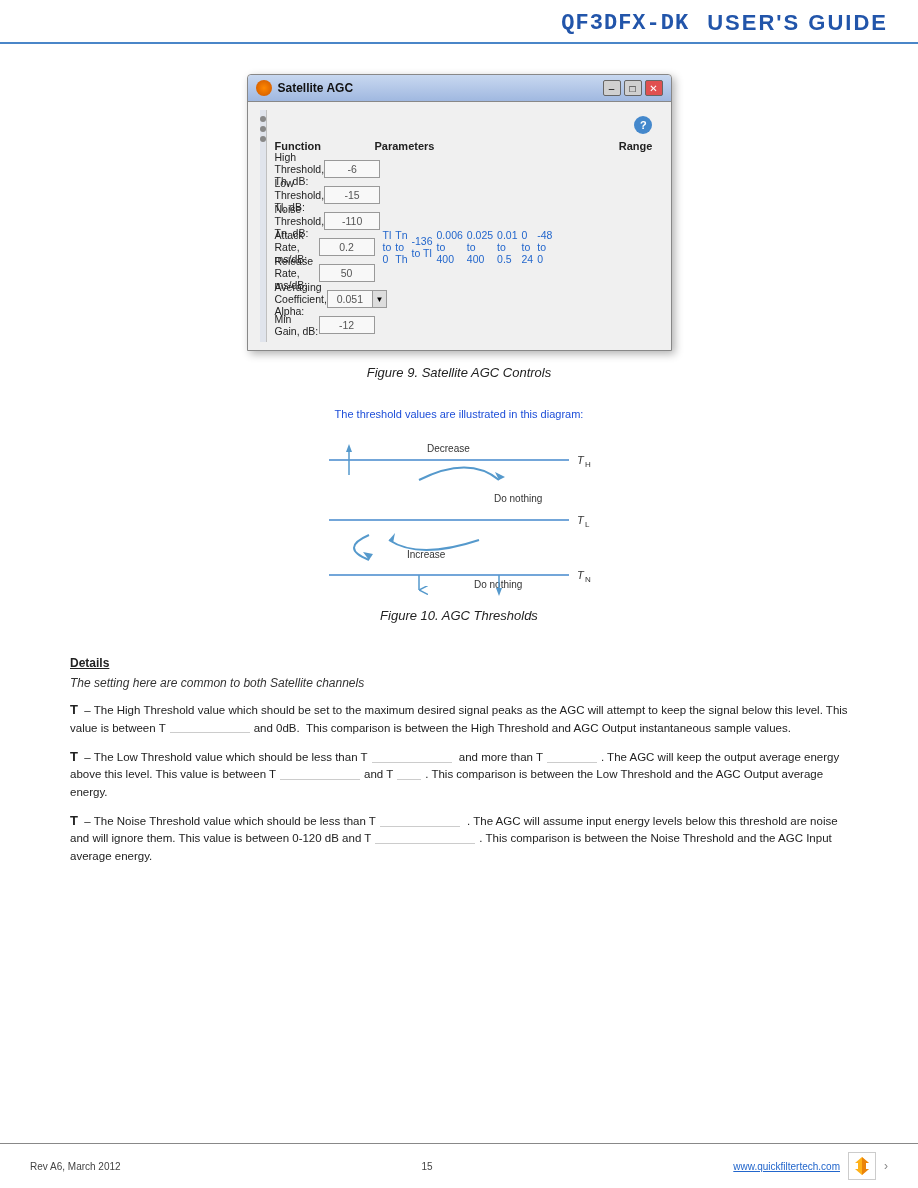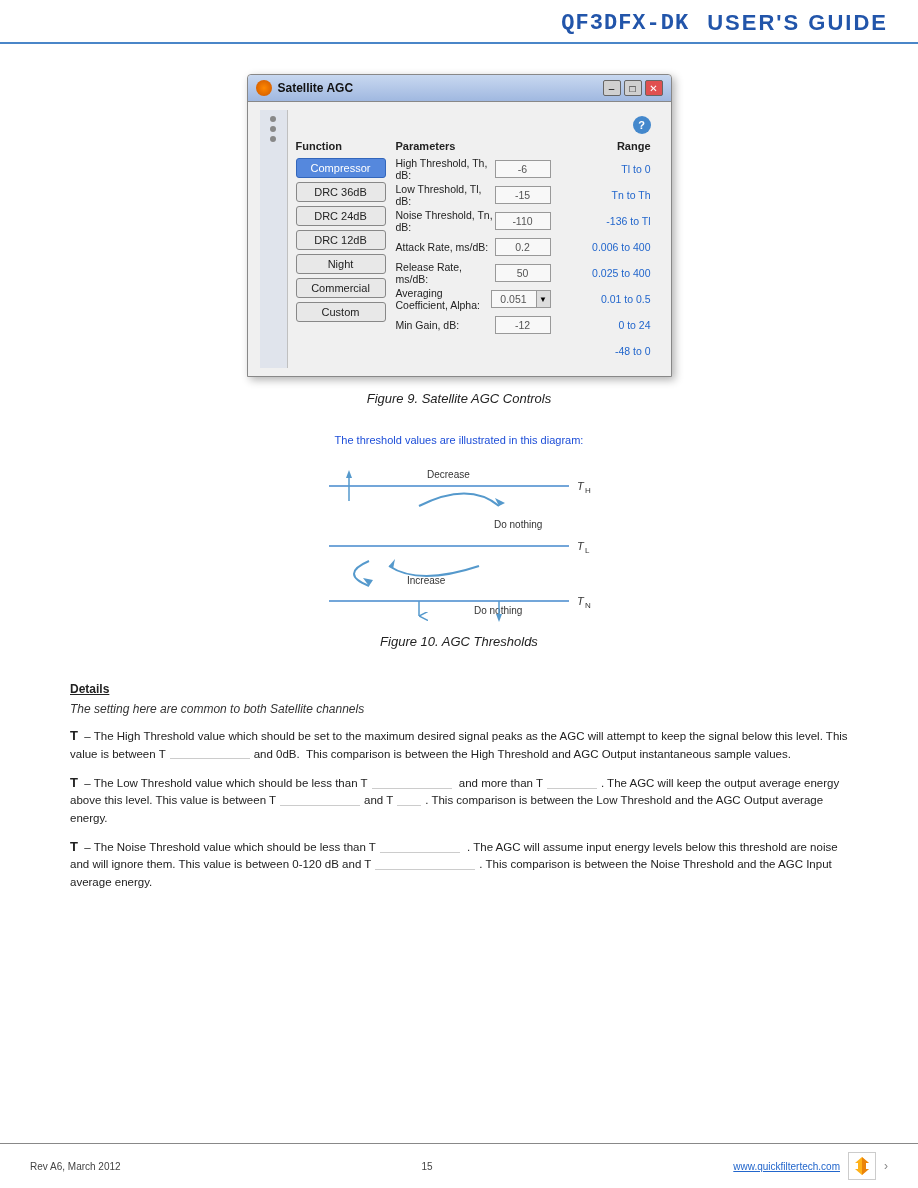--- a/index.html
+++ b/index.html
@@ -239,24 +239,24 @@
       font-size: 8px;
       display: flex;
       align-items: center;
       justify-content: center;
       cursor: pointer;
     }
 
     
     .range-col {
       display: flex;
-      flex-direction: column;
+      flex-direction: row;
       gap: 4px;
       padding-left: 8px;
-      align-items: flex-end;
+      align-items: center;
     }
     .range-val {
       font-size: 10.5px;
       color: #2266cc;
       height: 22px;
       display: flex;
       align-items: center;
     }
 
     
@@ -425,29 +425,20 @@
             <div class="dialog-help-row">
               <div class="help-icon">?</div>
             </div>
 
             <div class="dialog-cols">
 
               <div class="col-header">Function</div>
               <div class="col-header">Parameters</div>
               <div class="col-header col-header-range">Range</div>
 
-              <div class="func-col">
-                <button class="func-btn func-btn-active">Compressor</button>
-                <button class="func-btn">DRC 36dB</button>
-                <button class="func-btn">DRC 24dB</button>
-                <button class="func-btn">DRC 12dB</button>
-                <button class="func-btn">Night</button>
-                <button class="func-btn">Commercial</button>
-                <button class="func-btn">Custom</button>
-              </div>
 
               <div class="params-col">
                 <div class="param-row">
                   <span class="param-label">High Threshold, Th, dB:</span>
                   <input class="param-input" type="text" value="-6" style="">
                 </div>
                 <div class="param-row">
                   <span class="param-label">Low Threshold, Tl, dB:</span>
                   <input class="param-input" type="text" value="-15" style="">
                 </div>

